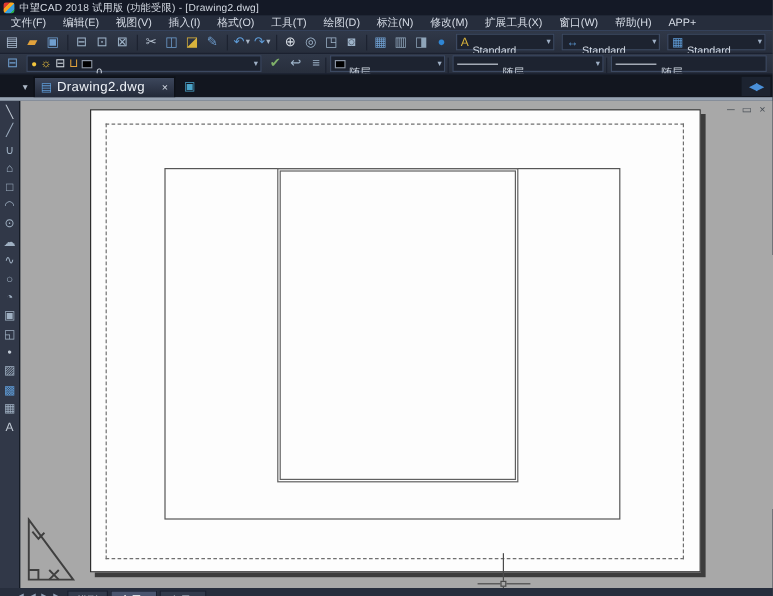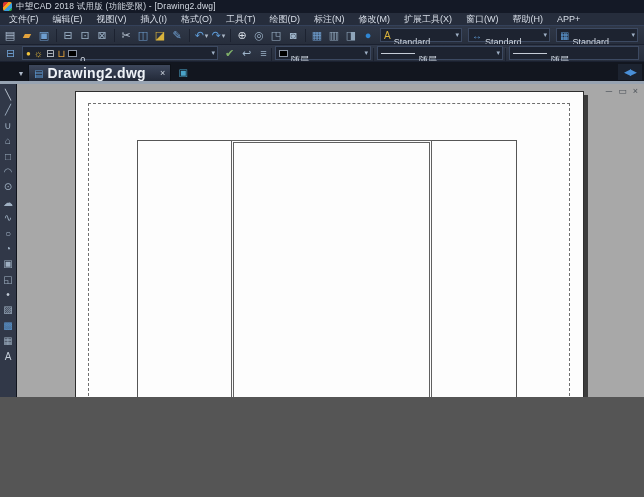--- a/index.html
+++ b/index.html
@@ -1,18 +1,18 @@
 <!DOCTYPE html>
 <html><head>
 <meta charset="utf-8">
 <style>
   * { margin:0; padding:0; box-sizing:border-box; }
   html,body { background:#555; }
   body { font-family:"Liberation Sans","DejaVu Sans",sans-serif; }
-  .window { position:relative; width:644px; height:397px; overflow:hidden;
+  .window { position:relative; width:644px; height:497px; overflow:hidden;
             background:#2a3140; font-size:9px; color:#cfd6e0; }
 
   
   .titlebar { height:13px; background:#141926; display:flex; align-items:center; gap:4px; padding:0 3px; }
   .app-logo { width:9px; height:9px; border-radius:2px;
               background:linear-gradient(135deg,#e0392f 0 30%,#f5a623 30% 55%,#3aa0dc 55% 80%,#2bb24c 80%); }
   .title-text { font-size:8.5px; color:#d4dae3; white-space:nowrap; letter-spacing:.2px; }
 
   
   .menubar { height:13px; background:#262d3c; border-bottom:1px solid #34415a;
@@ -38,21 +38,21 @@
   .lineglyph { width:34px; height:1px; background:#c6cdd8; margin-right:4px; flex:none; }
 
   
   .tabbar { height:22px; background:#12161f; display:flex; align-items:flex-end; position:relative;
             border-bottom:3px solid #97a3b2; }
   .tab-drop { width:14px; height:16px; display:flex; align-items:center; justify-content:center;
               color:#aeb9c8; font-size:7px; margin-left:14px; }
   .doc-tab { height:17px; min-width:118px; display:flex; align-items:center; gap:4px; padding:0 5px;
              background:linear-gradient(#3d475c,#222938); border:1px solid #0d1118; border-bottom:none; }
   .doc-tab .dicon { color:#5e9bd6; font-size:10px; }
-  .doc-tab .dlabel { color:#eef2f7; font-weight:bold; font-size:14px; letter-spacing:.3px; }
+  .doc-tab .dlabel { color:#eef2f7; font-weight:normal; font-size:11px; letter-spacing:.3px; }
   .doc-tab .dclose { color:#cfd6e0; font-size:9px; margin-left:10px; }
   .newtab-btn { width:16px; height:15px; margin:0 0 1px 4px; display:flex; align-items:center; justify-content:center;
                 color:#4aa3c8; font-size:10px; }
   .tab-scroll { position:absolute; right:2px; top:2px; width:24px; height:16px; display:flex; align-items:center;
                 justify-content:center; color:#4a90d9; font-size:9px; letter-spacing:-1px; background:#1c2330; }
 
   
   .main { display:flex; height:406px; }
   .left-toolbar { width:17px; background:#313848; border-right:1px solid #10141d; display:flex;
                   flex-direction:column; align-items:center; padding-top:3px; flex:none; }

